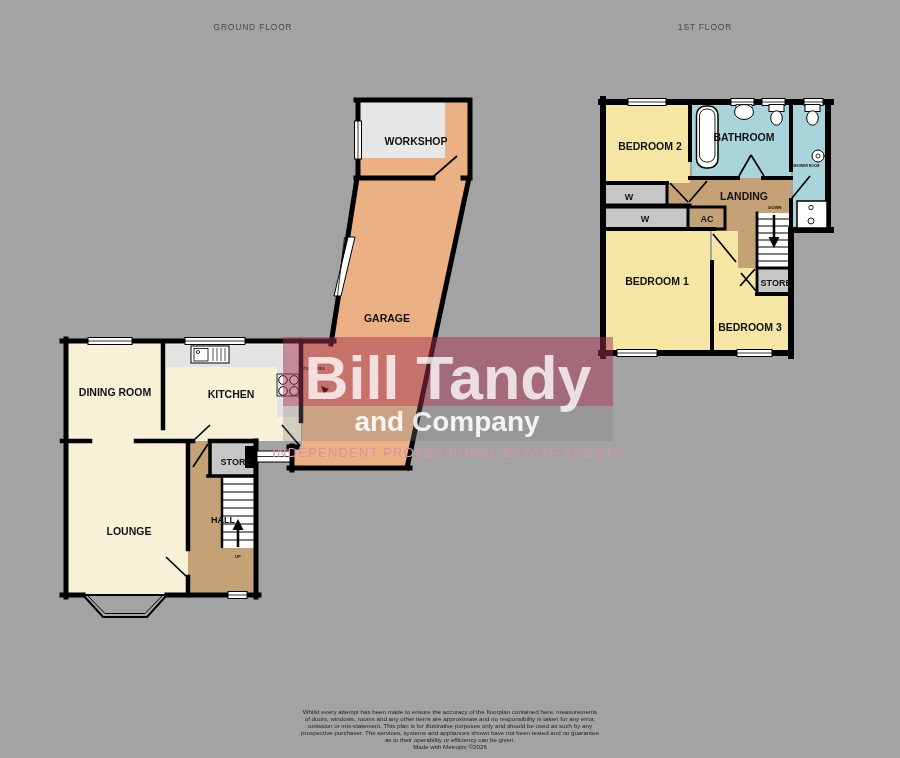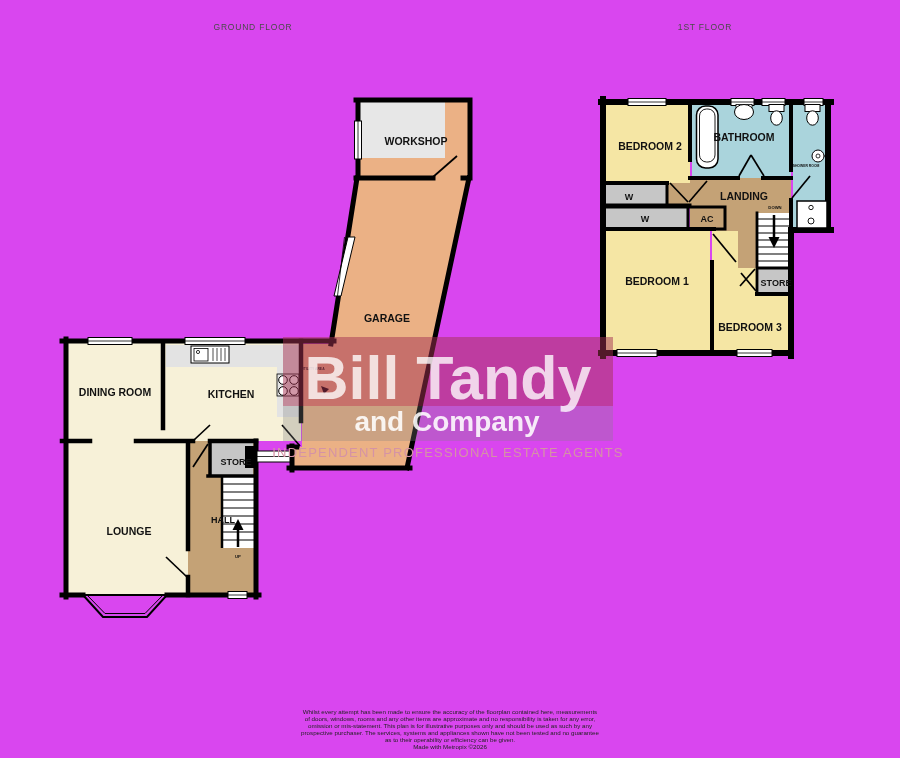--- a/index.html
+++ b/index.html
@@ -1,16 +1,16 @@
 <!DOCTYPE html>
 <html style="--cream: #F7F1D8; --yellow: #F5E6A4; --blue: #AAD4DC; --orange: #EBB185; --tan: #C4A276; --closet_gray: #C6C6C6; --counter_gray: #E3E3E3; --workshop_gray: #E7E7E7; --wall: #000000; --label: #111111; --header_text: #4A4A4A; --wm_band_pink: rgba(164,49,82,0.50); --wm_band_gray: rgba(130,130,130,0.30); --wm_text: rgba(255,255,255,0.78); --wm_text2: rgba(255,255,255,0.88); --tagline_pink: #D593A5; --disclaimer_text: #222222;"><head>
 <meta charset="utf-8">
 <style>
   html,body{margin:0;padding:0;background:#ffffff;}
-  .canvas{position:relative;width:900px;height:758px;background:#d946ef;overflow:hidden;
+  .canvas{position:relative;width:900px;height:758px;background:#a3a3a3;overflow:hidden;
           font-family:"Liberation Sans",sans-serif;}
   svg{position:absolute;top:0;left:0;}
   
   .f-cream{fill:var(--cream);}
   .f-yellow{fill:var(--yellow);}
   .f-blue{fill:var(--blue);}
   .f-orange{fill:var(--orange);}
   .f-tan{fill:var(--tan);}
   .f-closet{fill:var(--closet_gray);}
   .f-counter{fill:var(--counter_gray);}

